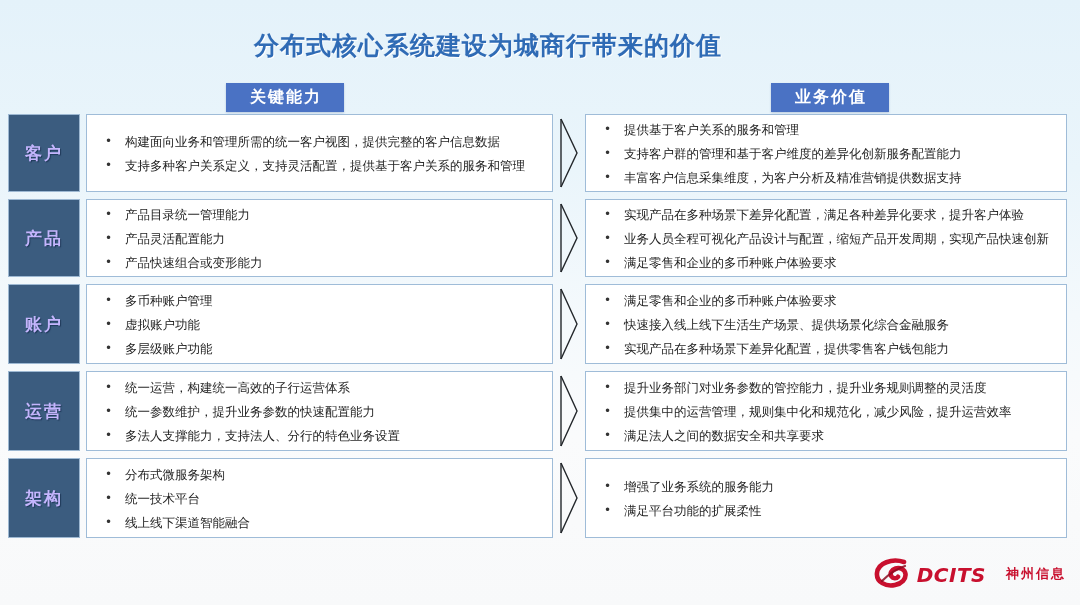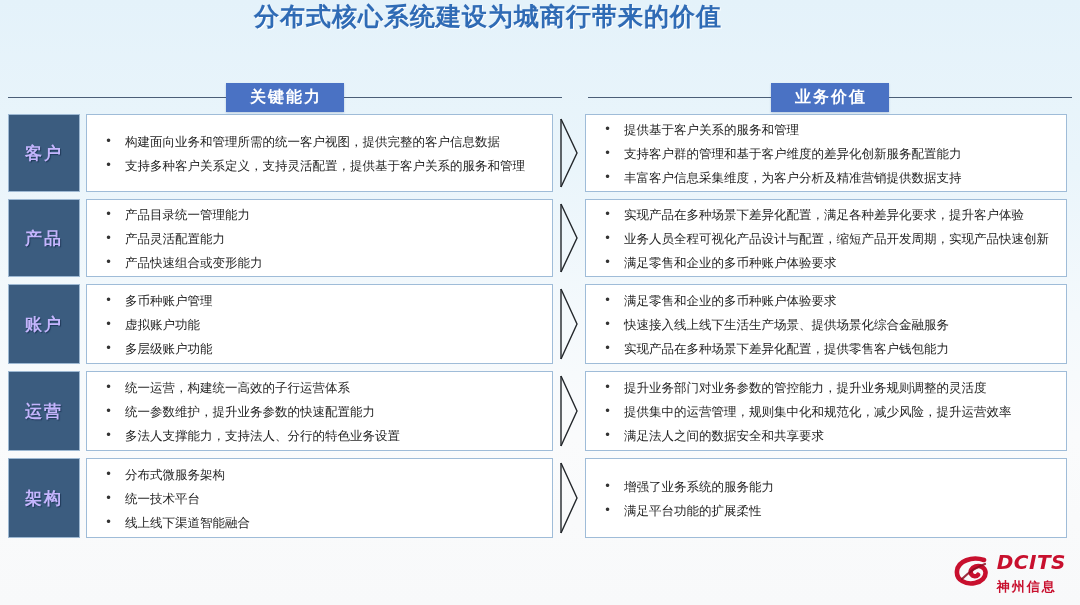--- a/index.html
+++ b/index.html
@@ -22,21 +22,21 @@
     overflow: hidden;
   }
 
   
   .title-band {
     position: absolute;
     left: 0; top: 0;
     width: 976px;
     height: 62px;
     display: flex;
-    align-items: flex-start;
+    align-items: flex-end;
     justify-content: center;
   }
   .slide-title {
     font-size: 25px;
     font-weight: bold;
     letter-spacing: 1px;
     color: #2f6bb5;
     text-shadow: 1px 1px 0 #ffffff, -0.5px -0.5px 0 #cfe2f4;
     white-space: nowrap;
   }
@@ -47,20 +47,21 @@
     left: 0; top: 82px;
     width: 1080px;
     height: 30px;
   }
   .hdr-group {
     position: absolute;
     top: 0;
     height: 30px;
     display: flex;
     align-items: center;
+    flex-direction: column;
   }
   .hdr-group.left  { left: 8px;  width: 554px; }
   .hdr-group.right { left: 588px; width: 484px; }
 
   .hdr-rule {
     flex: 1 1 auto;
     height: 0;
     border-top: 1px solid #4b5e77;
   }
   .hdr-chip {
@@ -152,34 +153,34 @@
   
   .logo {
     position: absolute;
     right: 14px;
     bottom: 12px;
     display: flex;
     align-items: center;
     gap: 7px;
   }
   .logo-mark { flex: 0 0 auto; }
-  .logo-words { display: flex; flex-direction: column; line-height: 1; }
+  .logo-words { display: flex; flex-direction: row; line-height: 1; gap: 20px; }
   .logo-en {
     font-size: 20px;
     font-weight: bold;
     font-style: italic;
     color: #c8102e;
     letter-spacing: 0.5px;
   }
   .logo-cn {
     font-size: 13px;
     font-weight: bold;
     color: #c8102e;
     letter-spacing: 2px;
-    margin-top: 8px;
+    margin-top: 2px;
   }
 </style>
 </head>
 <body>
 
 <div class="slide">
 
   <div class="title-band">
     <div class="slide-title">分布式核心系统建设为城商行带来的价值</div>
   </div>

